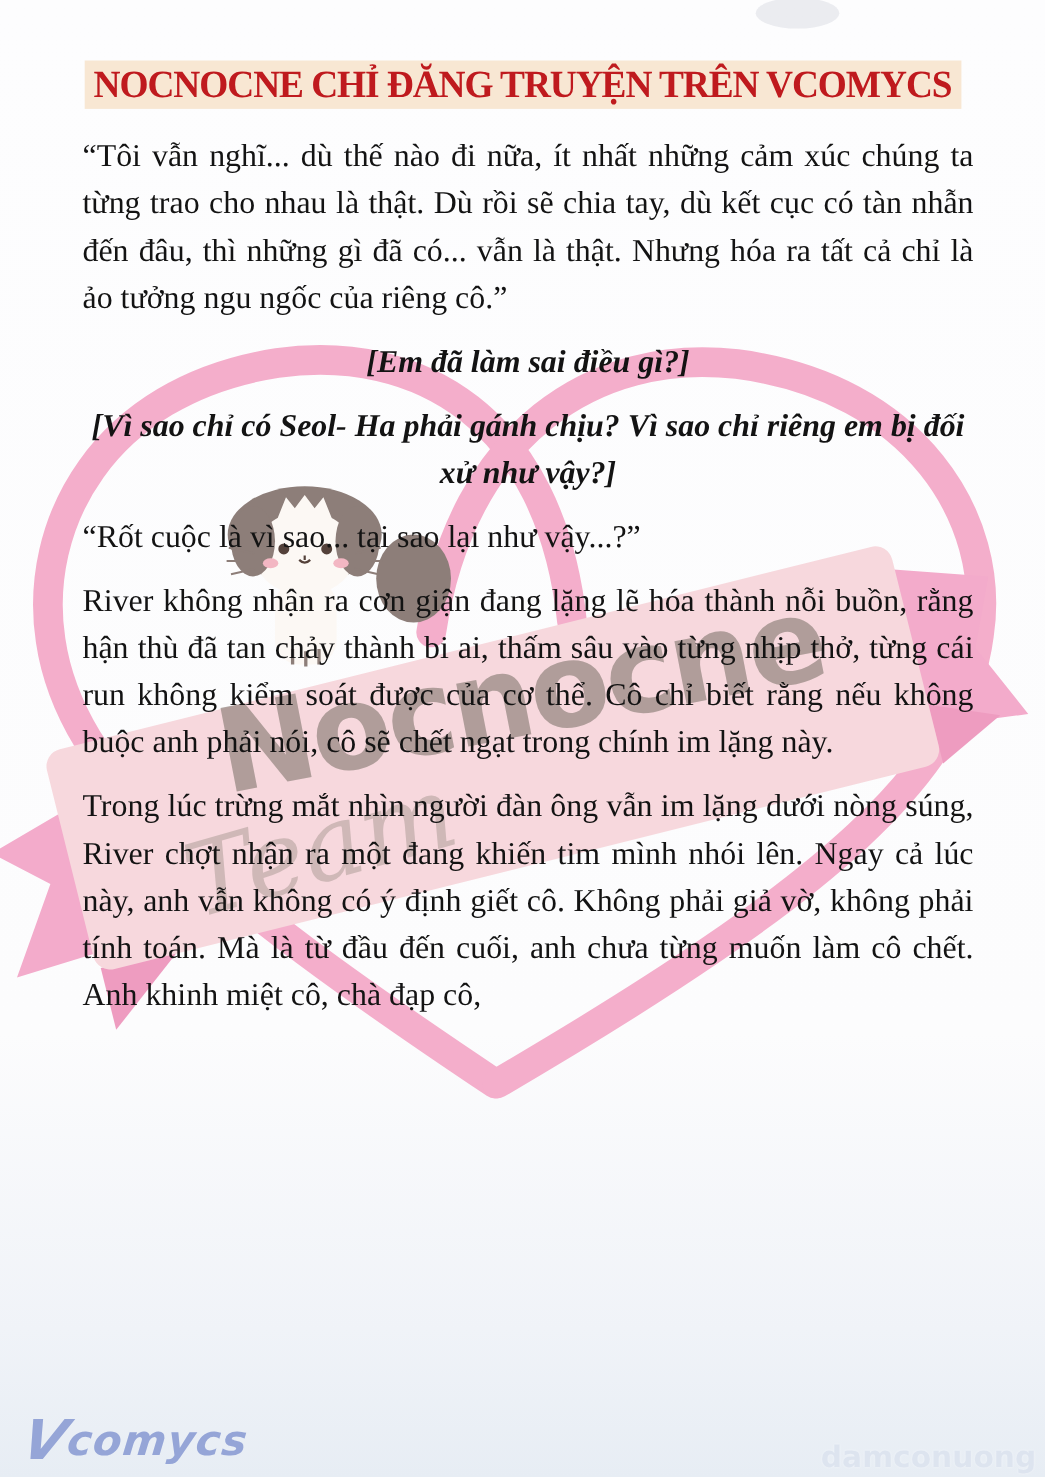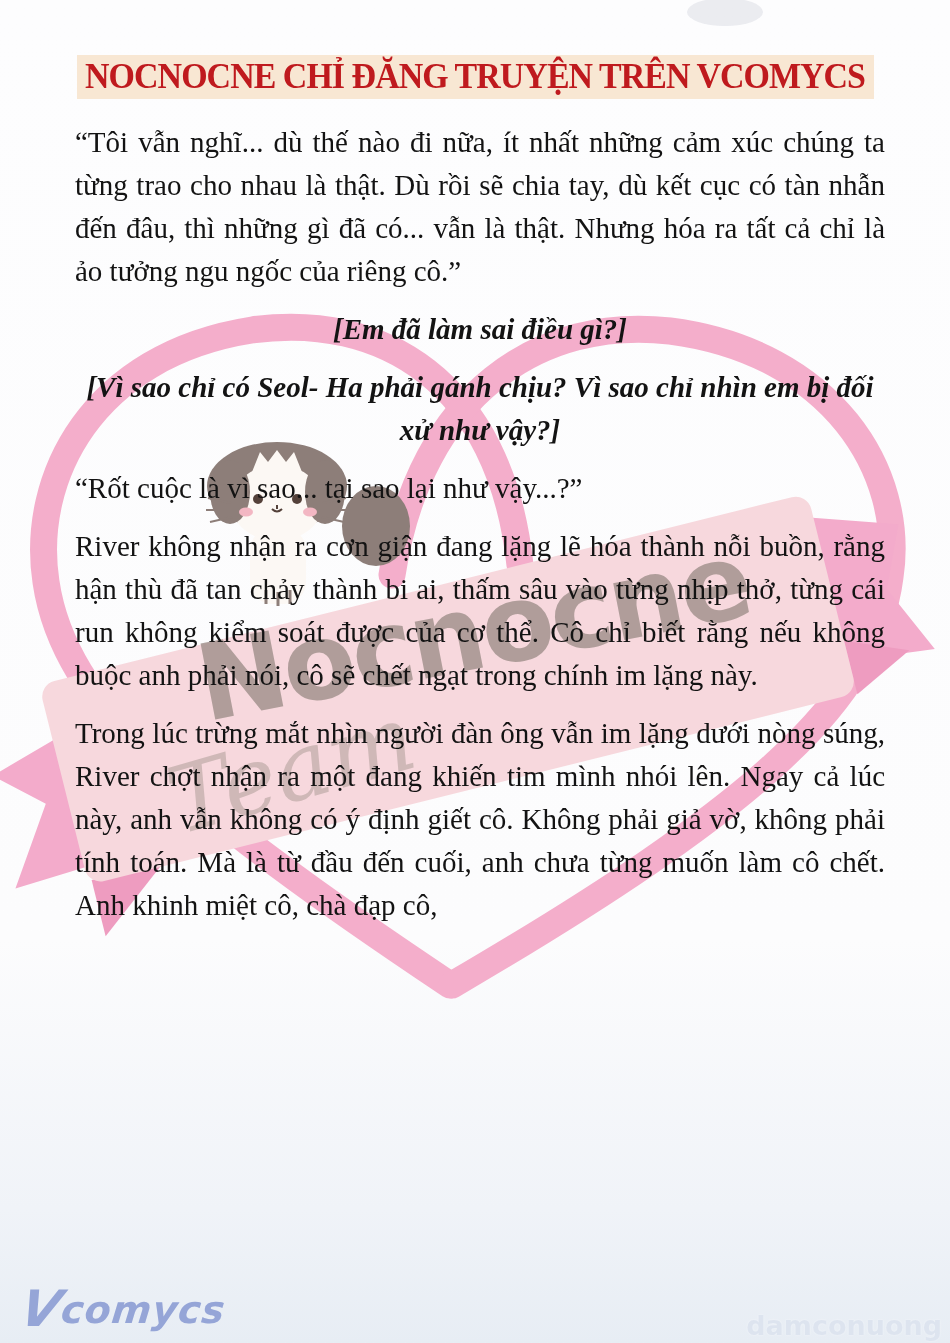--- a/index.html
+++ b/index.html
@@ -119,21 +119,21 @@
     <text x="300" y="800" transform="rotate(-16 300 800)" text-anchor="middle" font-family="DejaVu Serif, serif" font-style="italic" font-size="92" fill="#a79792" fill-opacity="0.5">Team</text>
   </svg>
 
   <header class="title-strip">
     <h1>NOCNOCNE CHỈ ĐĂNG TRUYỆN TRÊN VCOMYCS</h1>
   </header>
 
   <main>
     <p class="normal">“Tôi vẫn nghĩ... dù thế nào đi nữa, ít nhất những cảm xúc chúng ta từng trao cho nhau là thật. Dù rồi sẽ chia tay, dù kết cục có tàn nhẫn đến đâu, thì những gì đã có... vẫn là thật. Nhưng hóa ra tất cả chỉ là ảo tưởng ngu ngốc của riêng cô.”</p>
     <p class="bracket">[Em đã làm sai điều gì?]</p>
-    <p class="bracket">[Vì sao chỉ có Seol- Ha phải gánh chịu? Vì sao chỉ nhìn em bị đối xử như vậy?]</p>
+    <p class="bracket">[Vì sao chỉ có Seol- Ha phải gánh chịu? Vì sao chỉ riêng em bị đối xử như vậy?]</p>
     <p class="normal">“Rốt cuộc là vì sao... tại sao lại như vậy...?”</p>
     <p class="normal">River không nhận ra cơn giận đang lặng lẽ hóa thành nỗi buồn, rằng hận thù đã tan chảy thành bi ai, thấm sâu vào từng nhịp thở, từng cái run không kiểm soát được của cơ thể. Cô chỉ biết rằng nếu không buộc anh phải nói, cô sẽ chết ngạt trong chính im lặng này.</p>
     <p class="normal">Trong lúc trừng mắt nhìn người đàn ông vẫn im lặng dưới nòng súng, River chợt nhận ra một đang khiến tim mình nhói lên. Ngay cả lúc này, anh vẫn không có ý định giết cô. Không phải giả vờ, không phải tính toán. Mà là từ đầu đến cuối, anh chưa từng muốn làm cô chết. Anh khinh miệt cô, chà đạp cô,</p>
   </main>
 
   <div class="footer-logo">
     <span class="logo-v">V</span><span class="logo-rest">comycs</span>
   </div>
   <div class="footer-credit">damconuong</div>
 

